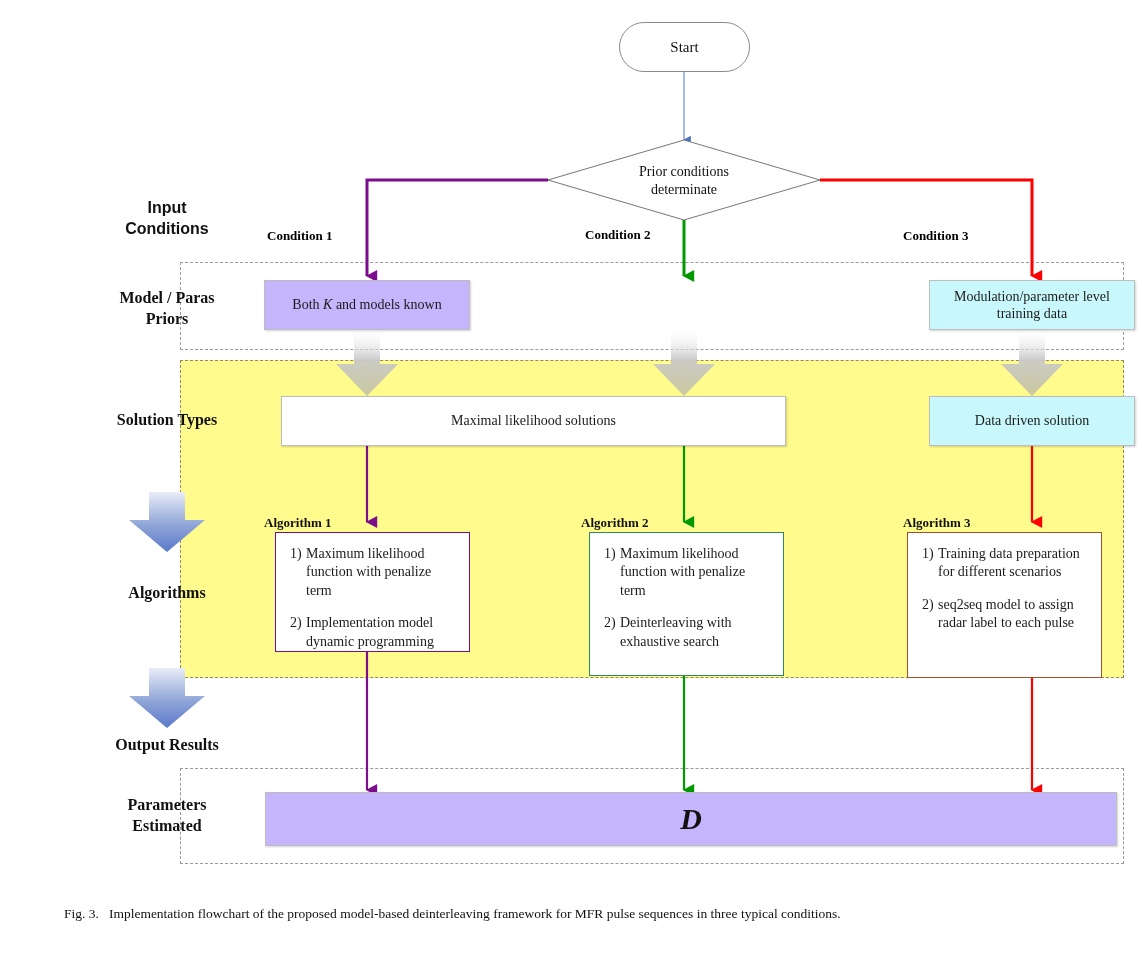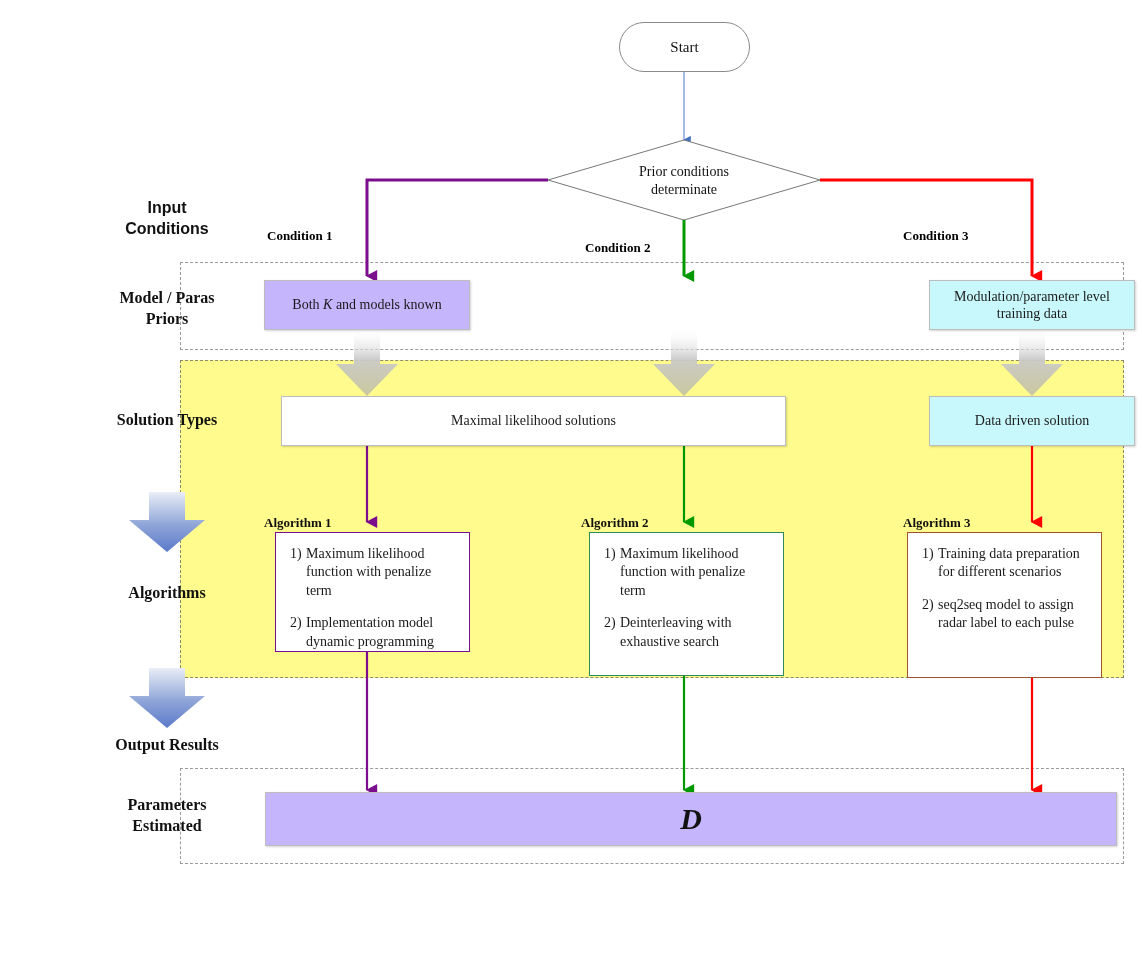--- a/index.html
+++ b/index.html
@@ -169,21 +169,21 @@
   <div class="abs rowlabel" style="left:45px;top:583px;width:180px;">Algorithms</div>
 
   <div class="abs rowlabel" style="left:45px;top:735px;width:180px;">Output Results</div>
 
   <div class="abs rowlabel" style="left:45px;top:795px;width:180px;">
     <div>Parameters</div>
     <div>Estimated</div>
   </div>
 
   <div class="abs condlabel" style="left:235px;top:228px;">Condition 1</div>
-  <div class="abs condlabel" style="left:553px;top:240px;">Condition 2</div>
+  <div class="abs condlabel" style="left:553px;top:227px;">Condition 2</div>
   <div class="abs condlabel" style="left:871px;top:228px;">Condition 3</div>
 
   <div class="abs pbox orange" style="left:232px;top:280px;width:206px;height:50px;padding:0 8px;">
     <span>Both <span class="ital">K</span> and models known</span>
   </div>
 
 
   <div class="abs pbox white" style="left:249px;top:396px;width:505px;height:50px;padding:0 8px;">
     <span>Maximal likelihood solutions</span>
   </div>
@@ -230,14 +230,17 @@
     <div class="li">
       <span class="num">2)</span>
       <span class="txt">seq2seq model to assign radar label to each pulse</span>
     </div>
   </div>
 
   <div class="abs pbox orange" style="left:233px;top:792px;width:852px;height:54px;">
     <span class="bigD">D</span>
   </div>
 
+  <div class="caption" style="left:32px;top:906px;">
+    <span class="tag">Fig. 3.</span><span>Implementation flowchart of the proposed model-based deinterleaving framework for MFR pulse sequences in three typical conditions.</span>
+  </div>
 
 </div>
 
 </body></html>

